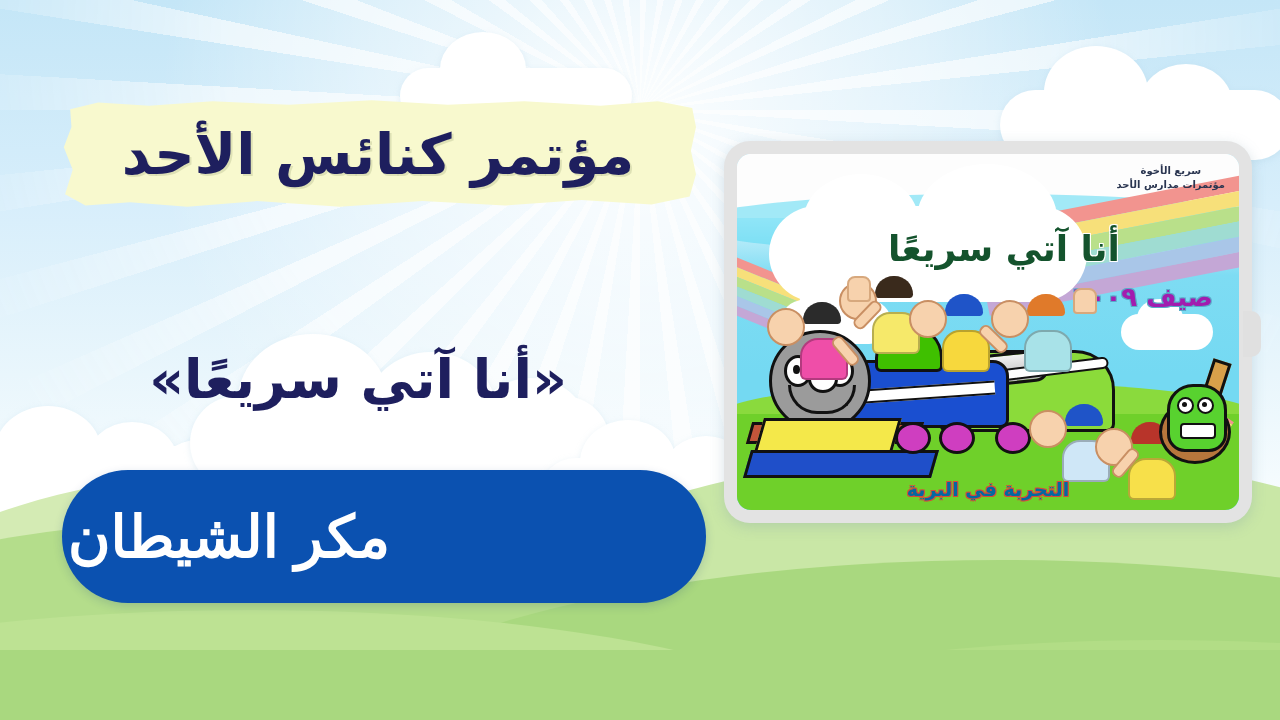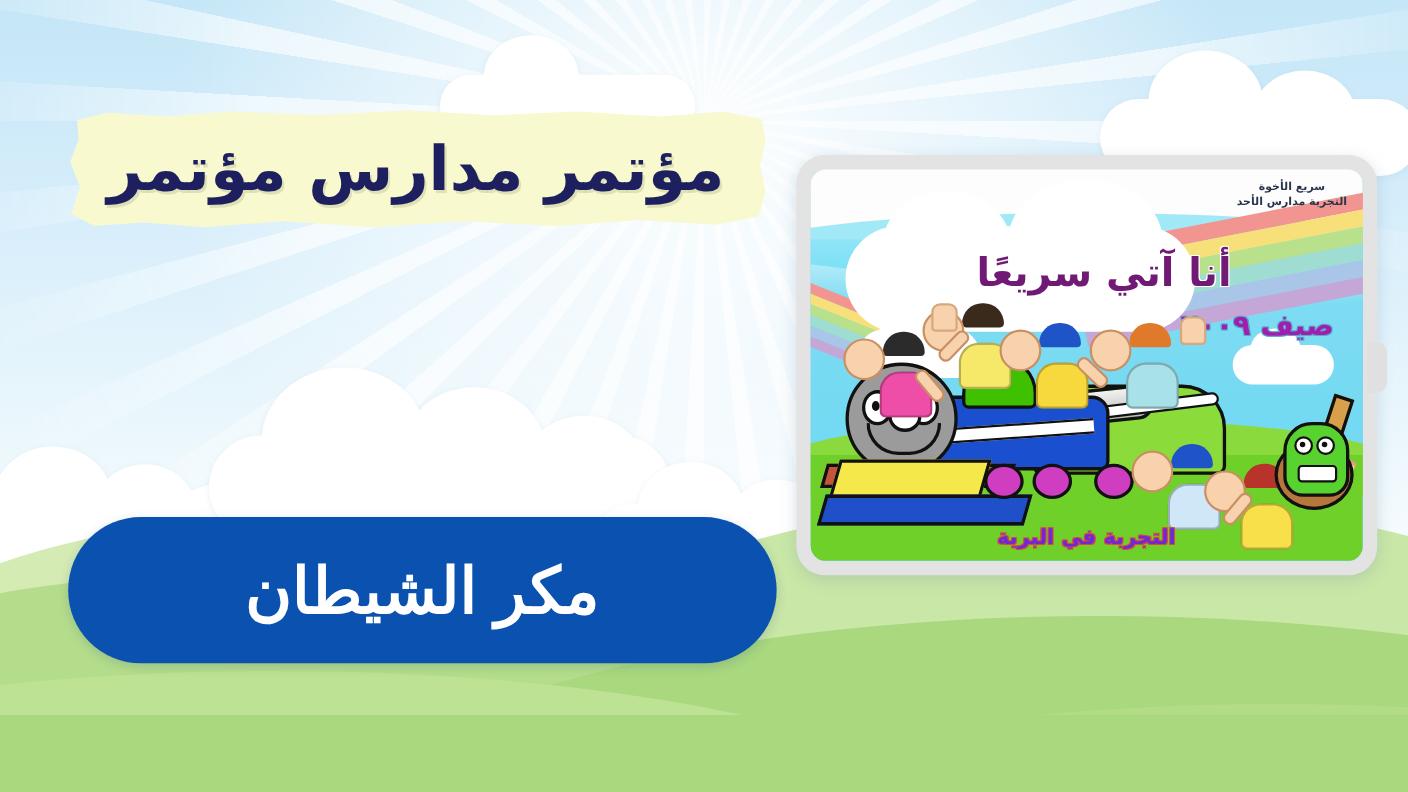--- a/index.html
+++ b/index.html
@@ -72,21 +72,21 @@
   }
   .theme{
     position:absolute;left:0;right:0;top:348px;text-align:center;
     color:#1e1f5e;font-size:54px;font-weight:bold;
     white-space:nowrap;
   }
 
   .cta{
     position:absolute;left:62px;top:470px;width:644px;height:133px;
     background:#0b51b0;border-radius:66px;
-    display:flex;align-items:center;justify-content:center;
+    display:flex;align-items:center;justify-content:flex-end;
     box-shadow:0 3px 10px rgba(20,60,120,.18);
     cursor:pointer;border:none;
   }
   .cta span{color:#ffffff;font-size:58px;font-weight:bold;white-space:nowrap;}
 
   
   .frame{
     position:absolute;left:724px;top:141px;width:528px;height:382px;
     background:#e3e3e3;border-radius:26px;
     box-shadow:0 4px 14px rgba(120,150,170,.28);
@@ -127,36 +127,36 @@
 
   .cv-grass{position:absolute;left:0;right:0;bottom:0;height:96px;background:#6fd02a;}
   .cv-grass2{position:absolute;left:-20px;right:-20px;bottom:58px;height:70px;background:#8ada3d;border-radius:50% 50% 0 0;}
 
   .cv-head{
     position:absolute;right:14px;top:10px;text-align:center;color:#2a3550;
     font-size:10px;font-weight:bold;line-height:1.35;letter-spacing:.3px;
   }
   .cv-title{
     position:absolute;left:0;right:0;top:74px;text-align:center;
-    color:#701a75;font-size:36px;font-weight:bold;
+    color:#14532d;font-size:36px;font-weight:bold;
     text-shadow:1px 1px 0 #fff,-1px -1px 0 #fff,1px -1px 0 #fff,-1px 1px 0 #fff;
     margin-left:32px;
   }
   .cv-ref{
     position:absolute;left:0;right:0;top:116px;text-align:center;
     color:#e8392d;font-size:13px;font-weight:bold;
   }
   .cv-season{
     position:absolute;right:26px;top:128px;
     color:#a21caf;font-size:26px;font-weight:bold;
     text-shadow:1px 1px 0 #5aa9c8,-1px -1px 0 #5aa9c8,1px -1px 0 #5aa9c8,-1px 1px 0 #5aa9c8;
   }
   .cv-caption{
     position:absolute;left:0;right:0;bottom:10px;text-align:center;
-    color:#6d28d9;font-size:19px;font-weight:bold;
+    color:#0369a1;font-size:19px;font-weight:bold;
     text-shadow:1px 1px 0 #d94a3a,-1px -1px 0 #d94a3a,1px -1px 0 #d94a3a,-1px 1px 0 #d94a3a;
   }
 
   
   .train{position:absolute;left:6px;bottom:26px;width:380px;height:190px;}
   .tr-body{position:absolute;left:84px;bottom:56px;width:176px;height:62px;background:#1a4fd0;border:3px solid #111;border-radius:30px 16px 8px 8px;}
   .tr-stripe{position:absolute;left:92px;bottom:84px;width:160px;height:10px;background:#fff;border-top:2px solid #111;border-bottom:2px solid #111;transform:rotate(-4deg);}
   .tr-face{position:absolute;left:26px;bottom:52px;width:96px;height:96px;background:#9b9b9b;border:3px solid #111;border-radius:50%;}
   .tr-eye{position:absolute;top:22px;width:22px;height:26px;background:#fff;border:3px solid #111;border-radius:50%;}
   .tr-eye.l{left:12px;} .tr-eye.r{left:54px;}
@@ -233,24 +233,25 @@
   <div class="hill hill3"></div>
   <div class="hill hill4"></div>
   <div class="hill hill5"></div>
   <div class="hill hill6"></div>
   <div class="grassbase"></div>
 
   <div class="left-col">
 
     <div class="banner">
       <div class="paint"></div>
-      <div class="title">مؤتمر مدارس مؤتمر</div>
+      <div class="title">مؤتمر كنائس الأحد</div>
     </div>
 
 
+    <div class="theme">«أنا آتي سريعًا»</div>
 
     <button class="cta">
       <span>مكر الشيطان</span>
     </button>
 
   </div>
 
   <div class="frame">
     <div class="screen">
 
@@ -277,21 +278,21 @@
 
       <div class="cv-cloudbig"></div>
       <div class="cv-cloud2"></div>
       <div class="cv-cloud3"></div>
 
       <div class="cv-grass2"></div>
       <div class="cv-grass"></div>
 
       <div class="cv-head">
         <div>سريع الأخوة</div>
-        <div>التجربة مدارس الأحد</div>
+        <div>مؤتمرات مدارس الأحد</div>
       </div>
 
       <div class="cv-title">أنا آتي سريعًا</div>
       <div class="cv-season">صيف ٢٠٠٩</div>
 
       <div class="train">
         <div class="tr-car"></div>
         <div class="tr-silver"></div>
         <div class="tr-rail"></div>
         <div class="tr-body"></div>

